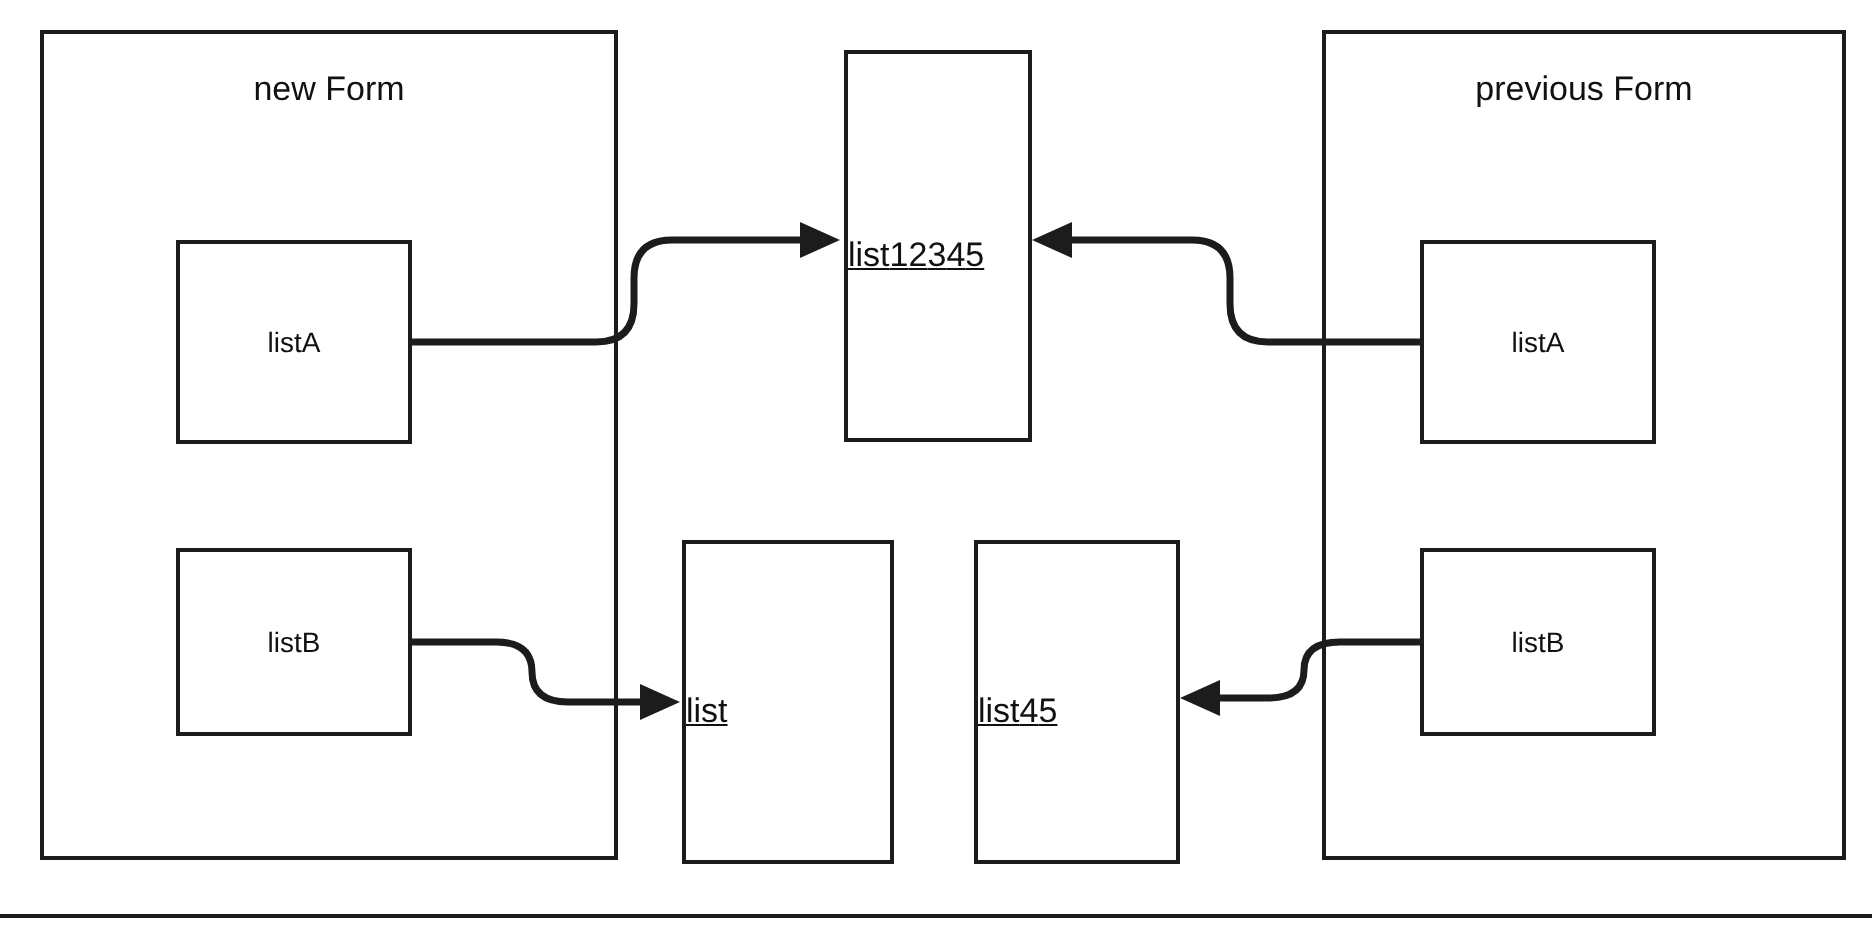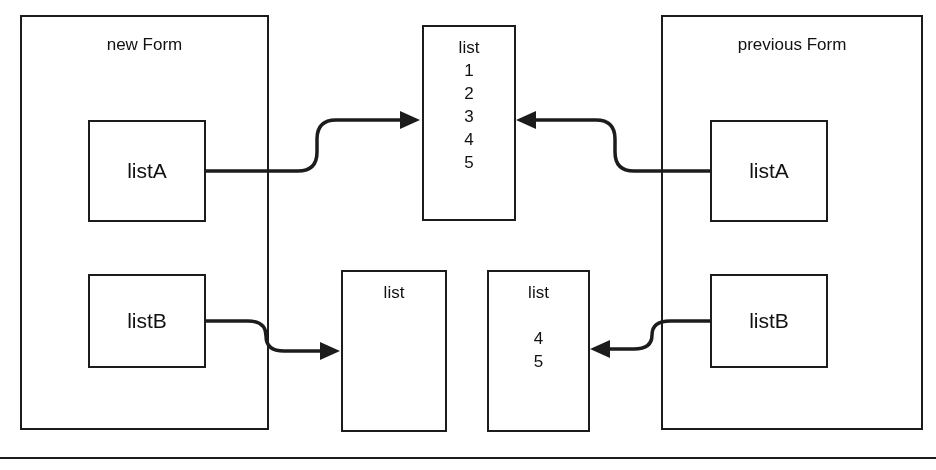--- a/index.html
+++ b/index.html
@@ -20,46 +20,47 @@
   .form-title{
     position:absolute;
     top:18px;left:0;right:0;
     text-align:center;
     font-size:17px;
   }
   .inner-label{
     position:absolute;
     top:0;left:0;right:0;bottom:0;
     display:flex;align-items:center;justify-content:center;
-    font-size:21px;
+    font-size:14px;
     text-align:center;
   }
   .list-box{
-    display:flex;flex-direction:column;align-items:center;
+    display:flex;flex-direction:row;align-items:center;
     padding-top:9px;
+    text-decoration:underline;
   }
   .list-title{font-size:17px;line-height:23px;}
   .list-item{font-size:17px;line-height:23px;}
   .spacer-line{height:23px;}
   svg.wires{
     position:absolute;top:0;left:0;
     pointer-events:none;
   }
   .bottom-rule{
     position:absolute;
     left:0;right:0;bottom:11px;
     height:2px;background:#1c1c1c;
   }
 </style>
 </head>
 <body>
 
 <div id="canvas">
 
-  <div class="box" style="left:20px;top:15px;width:249px;height:415px;">
+  <div class="box" style="left:20px;top:15px;width:289px;height:415px;">
     <div class="form-title">new Form</div>
   </div>
 
   <div class="box" style="left:88px;top:120px;width:118px;height:102px;">
     <div class="inner-label">listA</div>
   </div>
 
   <div class="box" style="left:88px;top:274px;width:118px;height:94px;">
     <div class="inner-label">listB</div>
   </div>

